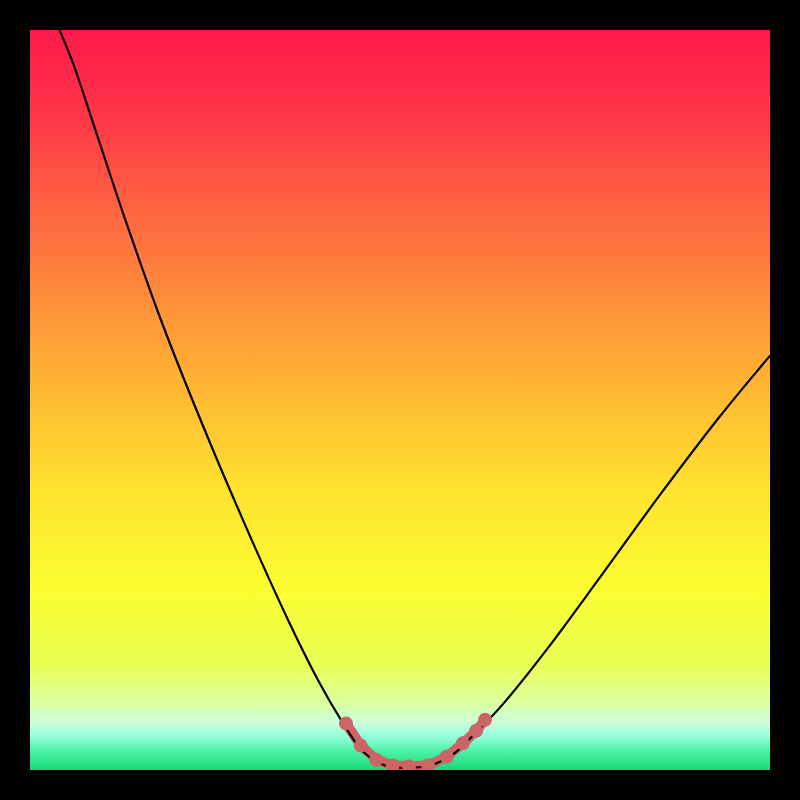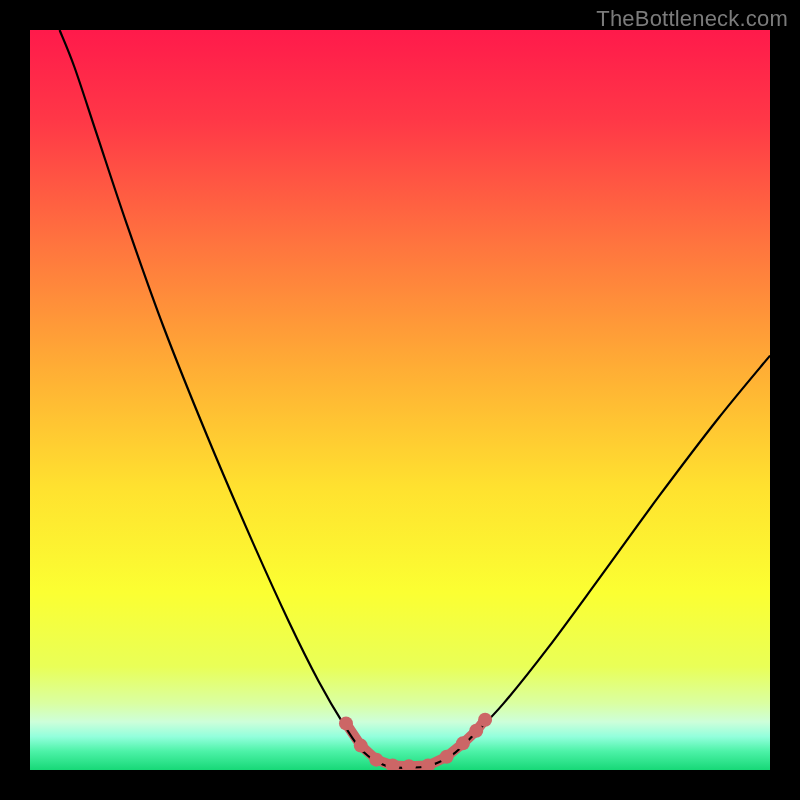--- a/index.html
+++ b/index.html
@@ -50,21 +50,20 @@
     left: 0;
     width: 740px;
     height: 740px;
     z-index: 5;
   }
 </style>
 </head>
 <body>
 
 <div class="frame">
-  <div class="watermark">TheBottleneck.com</div>
   <div class="plot">
     <svg class="gradient" viewBox="0 0 740 740" preserveAspectRatio="none">
       <defs>
         <linearGradient id="bg-grad" x1="0" y1="0" x2="0" y2="1">
             <stop offset="0%" stop-color="#ff1a4b"></stop>
             <stop offset="12%" stop-color="#ff3747"></stop>
             <stop offset="28.000000000000004%" stop-color="#ff713f"></stop>
             <stop offset="45%" stop-color="#ffab35"></stop>
             <stop offset="62%" stop-color="#ffe22f"></stop>
             <stop offset="76%" stop-color="#fbff32"></stop>

